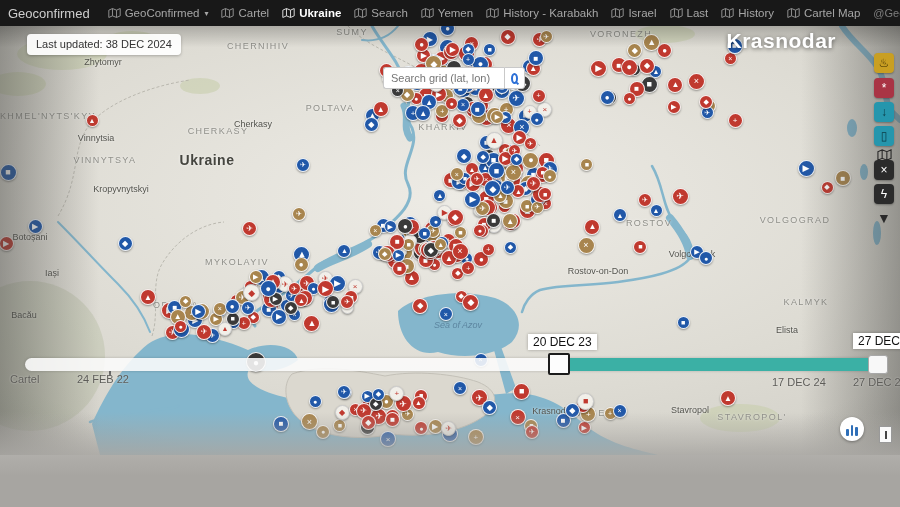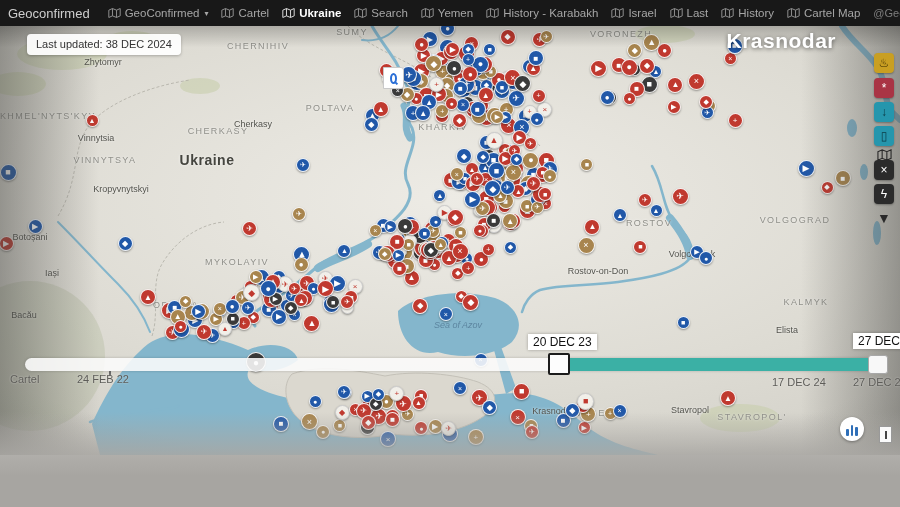--- a/index.html
+++ b/index.html
@@ -682,20 +682,21 @@
         <div class="mk" style="width: 16px; height: 16px; left: 720px; top: 364px; background: rgb(192, 57, 47); font-size: 8px;">▲</div>
         <div class="mk" style="width: 17px; height: 17px; left: 577.5px; top: 210.5px; background: rgb(168, 133, 78); font-size: 9px;">×</div>
       </div>
     <div class="vignette"></div>
 
     <div class="info-box">
       <div>Last updated: 38 DEC 2024</div>
     </div>
 
     <div class="search-wrap">
+      <input class="search-input" placeholder="Search grid (lat, lon)" style="">
       <button class="search-btn">
         <span class="mag"></span>
       </button>
     </div>
 
     <div class="wm1">Krasnodar</div>
 
     <div id="side-buttons">
         <div class="side-btn" style="top: 27px; background: rgb(201, 159, 34); color: rgb(58, 44, 0);">
           <span>♨</span>

